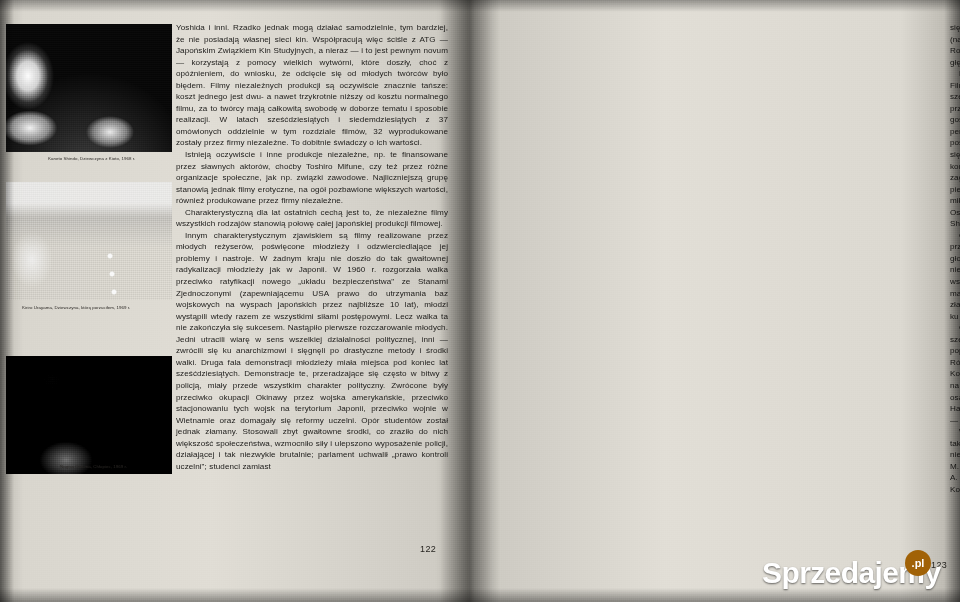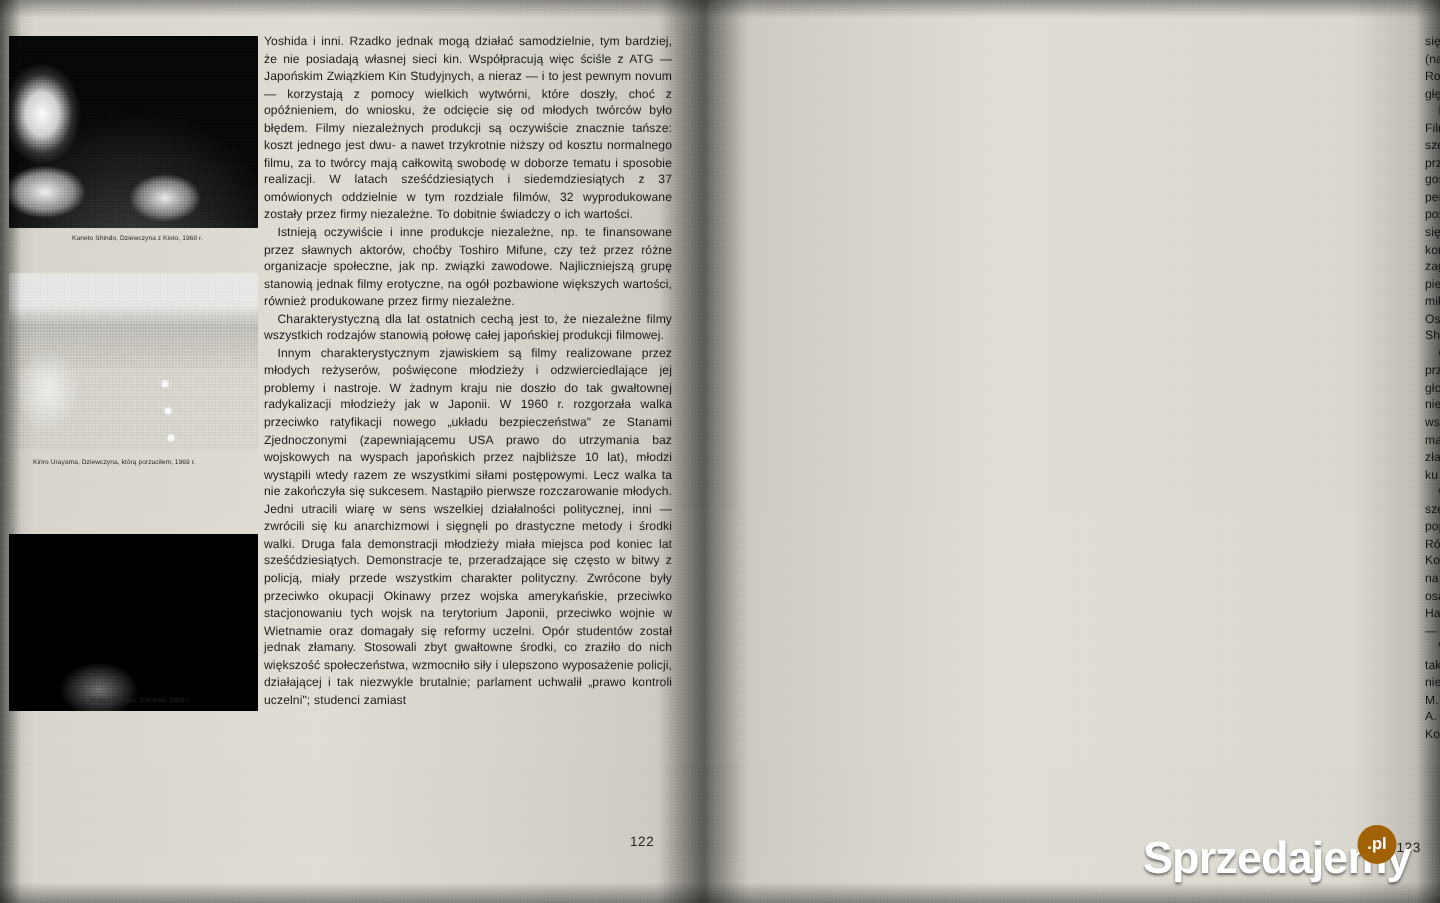--- a/index.html
+++ b/index.html
@@ -43,21 +43,21 @@
       text-indent:0;
       letter-spacing:.06px;
       word-spacing:.2px;}
   .col p.ind{text-indent:9px;}
 
   #col-left{left:176px;top:22px;width:272px;}
   #col-right{left:482px;top:22px;width:272px;}
 
   .pagenum{position:absolute;font-size:9px;color:#25231f;
            font-family:"Liberation Sans",sans-serif;z-index:5;letter-spacing:.4px;}
-  #pn-left{left:420px;top:556px;}
+  #pn-left{left:420px;top:544px;}
   #pn-right{left:463px;top:560px;}
 
   
   .photo{position:absolute;overflow:hidden;z-index:3;
          filter:grayscale(1) contrast(1.12);}
   .cap{position:absolute;z-index:5;
        font-size:4.4px;line-height:6px;color:#2a2724;
        font-family:"Liberation Sans",sans-serif;letter-spacing:.05px;
        white-space:nowrap;}
 

